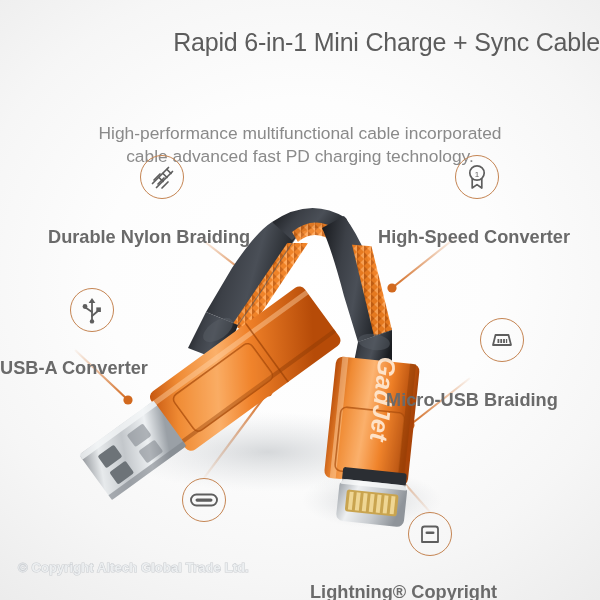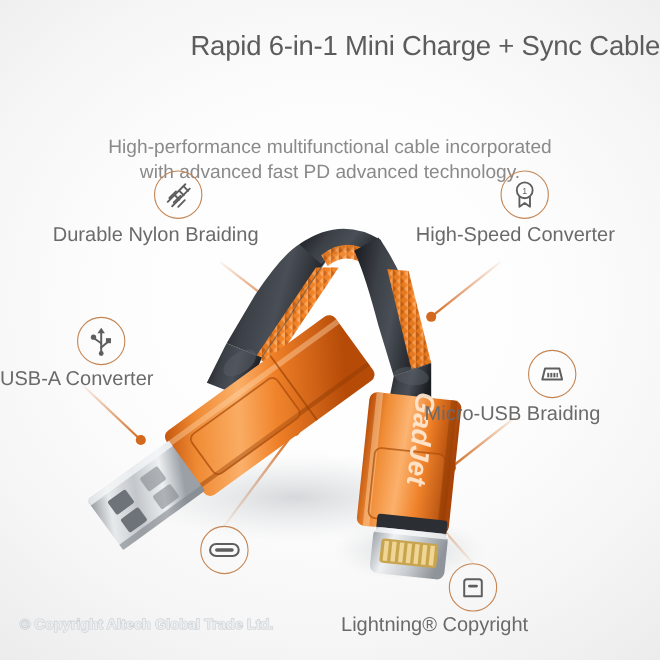--- a/index.html
+++ b/index.html
@@ -19,21 +19,21 @@
     position:absolute;left:0;top:28px;width:600px;text-align:right;
     font-size:25px;font-weight:400;color:#5c5c5c;letter-spacing:-0.2px;
     white-space:nowrap;
   }
   .subtitle{
     position:absolute;left:50%;transform:translateX(-50%);top:82px;width:560px;
     text-align:center;font-size:17.4px;line-height:22.5px;color:#8a8a8a;font-weight:400;margin-top:40px;
   }
   
   .label{
-    position:absolute;font-size:18.2px;color:#6a6a6a;white-space:nowrap;font-weight:400;
+    position:absolute;font-size:18.2px;color:#6a6a6a;white-space:nowrap;font-weight:700;margin-top:24px;
   }
   
   .icon-circle{
     position:absolute;width:44px;height:44px;border-radius:50%;
     border:1.6px solid #c58553;box-sizing:border-box;
     display:flex;align-items:center;justify-content:center;
   }
   .icon-circle svg{display:block;}
   
   .conn{position:absolute;overflow:visible;}
@@ -51,21 +51,21 @@
   }
 </style>
 </head>
 <body>
 
 <div id="stage">
 
   <div class="title">Rapid 6-in-1 Mini Charge + Sync Cable</div>
   <div class="subtitle">
     <div>High-performance multifunctional cable incorporated</div>
-    <div>with advanced fast PD advanced technology.</div>
+    <div>cable advanced fast PD charging technology.</div>
   </div>
 
   <svg class="conn" style="left:0;top:0;width:600px;height:600px">
     <defs>
       <linearGradient id="gl1" x1="0" y1="0" x2="1" y2="1">
         <stop offset="0%" stop-color="#d2691e" stop-opacity="0.05"></stop>
         <stop offset="100%" stop-color="#d2691e" stop-opacity="1"></stop>
       </linearGradient>
       <linearGradient id="gl2" x1="1" y1="0" x2="0" y2="1">
         <stop offset="0%" stop-color="#d2691e" stop-opacity="0.05"></stop>

